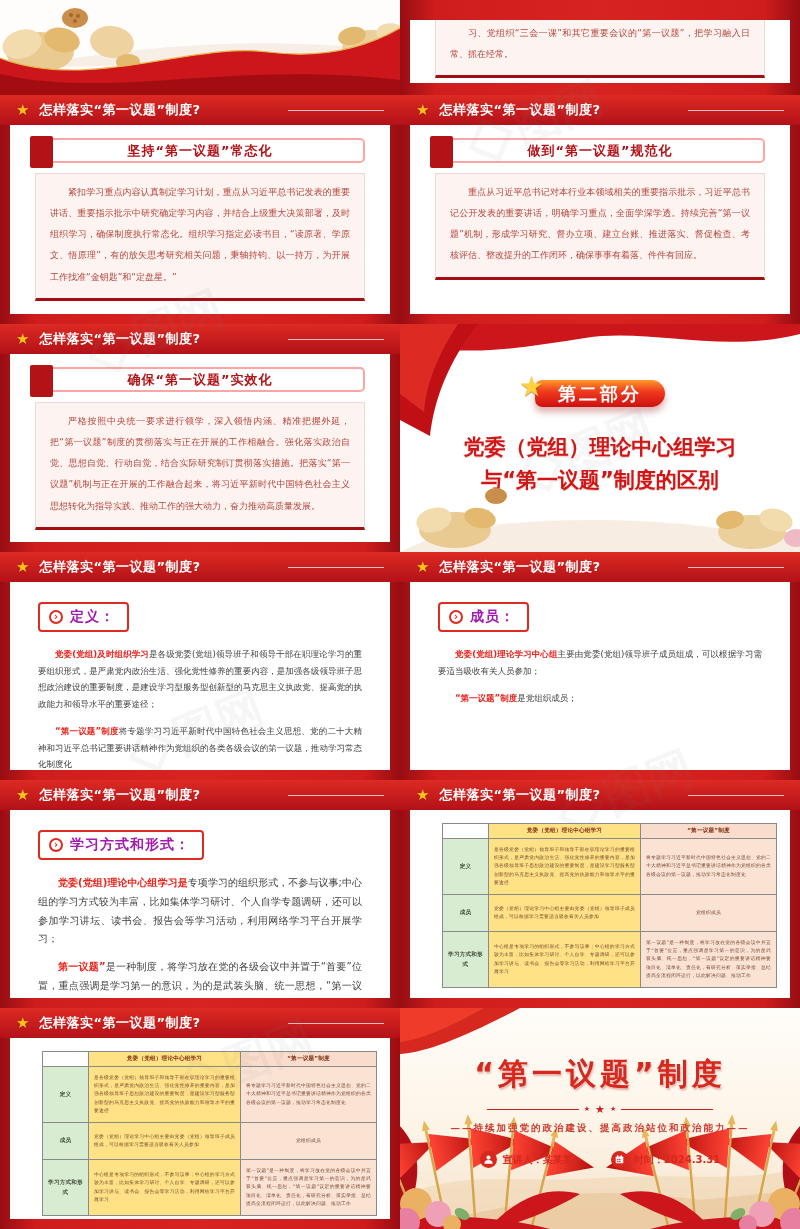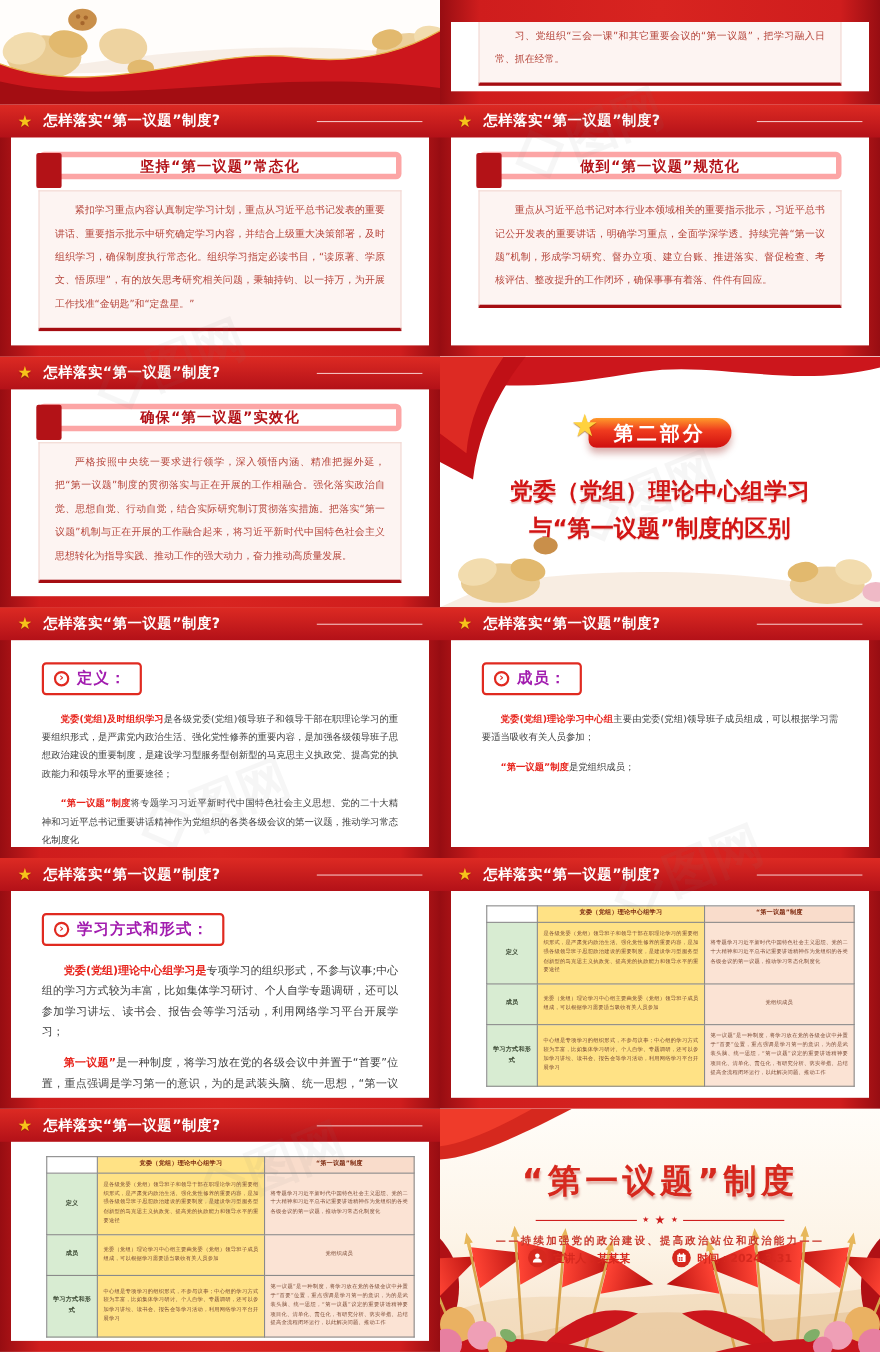--- a/index.html
+++ b/index.html
@@ -10,21 +10,21 @@
 
   
   .frame { background:linear-gradient(90deg,#970d12 0%,#cf1d1d 9%,#d82420 50%,#cf1d1d 91%,#970d12 100%); }
   .banner { position:relative; height:30px; display:flex; align-items:center; padding:0 16px;
             background:linear-gradient(180deg,#dd2a23,#b31118); }
   .banner .bstar { color:#f6c21a; font-size:15px; line-height:1; text-shadow:0 1px 1px rgba(120,40,0,.5); margin-right:10px; }
   .banner .blabel { color:#ffffff; font-size:13px; font-weight:bold; letter-spacing:.5px; }
   .banner .bline { margin-left:auto; width:96px; height:1px; background:rgba(255,230,230,.8); }
   .panel { position:absolute; left:10px; right:10px; top:30px; bottom:10px; background:#ffffff; overflow:hidden; }
 
-  .pill { position:relative; margin:13px auto 0; width:330px; height:25px; border:5px solid #fca5a5;
+  .pill { position:relative; margin:13px auto 0; width:330px; height:25px; border:2px solid #fca5a5;
           border-radius:5px; display:flex; align-items:center; justify-content:center; background:#fff; }
   .pill .sq { position:absolute; left:-7px; top:-4px; width:23px; height:32px; background:#b31217; border-radius:2px; }
   .pill .pt { color:#b31217; font-weight:bold; font-size:13px; letter-spacing:1px; }
 
   .bodybox { margin:10px auto 0; width:330px; background:#fdf4f2; border:1px solid #f2d7d2; border-bottom:3px solid #a50d12;
              padding:8px 14px 10px; }
   .bodybox p { font-size:9px; line-height:2.35; color:#b5443a; text-align:justify; text-indent:2em; }
 
   
   .tailpanel { top:0; bottom:12px;margin-top:20px; }
@@ -73,21 +73,21 @@
   
   .closing { background:linear-gradient(180deg,#fffdf9 0%,#fdf4e7 55%,#f6e2ca 100%); }
   .c-title { position:relative; margin-top:46px; text-align:center; color:#d6281e; font-weight:bold; font-size:30px;
              letter-spacing:4px; text-shadow:1px 2px 2px rgba(160,30,20,.3); z-index:4; }
   .c-div { position:relative; margin-top:9px; display:flex; align-items:center; justify-content:center; gap:5px; z-index:4; }
   .c-div .cline { width:92px; height:1px; background:#cf1f1f; }
   .c-div .cs { color:#cf1f1f; line-height:1; }
   .c-div .s1,.c-div .s3 { font-size:7px; } .c-div .s2 { font-size:11px; }
   .c-sub { position:relative; margin-top:7px; text-align:center; color:#c93a2e; font-weight:bold; font-size:9.5px;
            letter-spacing:2px; z-index:4; }
-  .c-info { position:relative; margin-top:0; display:flex; justify-content:center; gap:38px; z-index:4; }
+  .c-info { position:relative; margin-top:16px; display:flex; justify-content:center; gap:38px; z-index:4; }
   .c-chip { display:flex; align-items:center; gap:6px; color:#d6281e; font-weight:bold; font-size:10px; }
   .c-ic { width:17px; height:17px; border-radius:50%; background:#d6281e; display:flex; align-items:center; justify-content:center; }
 
   .artsvg { position:absolute; pointer-events:none; }
 
   
   .wm-layer { position:absolute; inset:0; z-index:40; pointer-events:none; }
   .wm { position:absolute; display:flex; align-items:center; gap:10px; transform:rotate(-22deg);
         color:rgba(130,130,130,.07); font-size:46px; font-weight:bold; }
   .wm .wm-d { width:34px; height:34px; border:5px solid rgba(130,130,130,.07); transform:rotate(45deg); }

